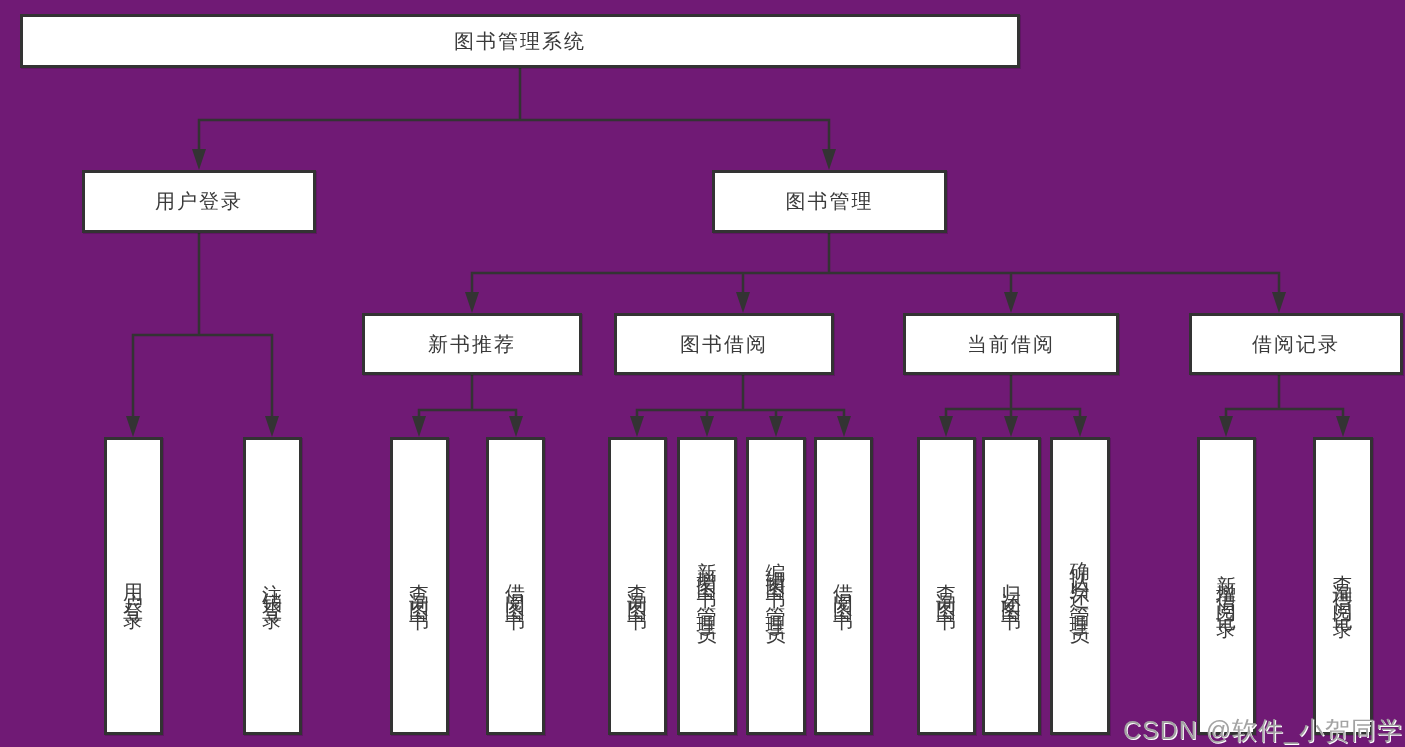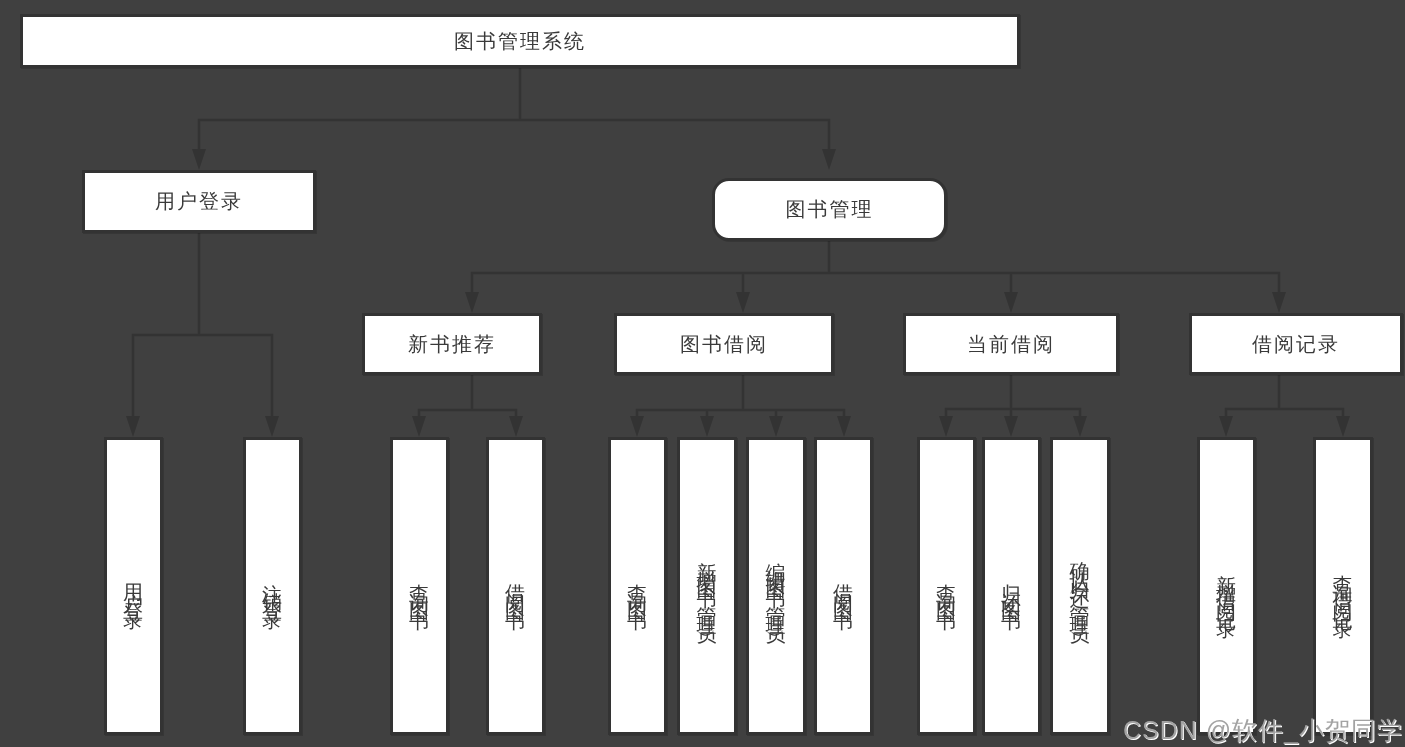--- a/index.html
+++ b/index.html
@@ -1,20 +1,20 @@
 <!DOCTYPE html>
 <html><head>
 <meta charset="utf-8">
 <style>
   html, body { margin: 0; padding: 0; background: #ffffff; }
   #stage {
     position: relative;
     width: 1405px;
     height: 747px;
-    background: #404040;
+    background: #701a75;
     font-family: "Liberation Sans", "DejaVu Sans", sans-serif;
     overflow: hidden;
   }
   #connectors {
     position: absolute;
     left: 0; top: 0;
     z-index: 0;
   }
   .node {
     position: absolute;
@@ -38,23 +38,23 @@
     text-orientation: mixed;
     font-size: 20px;
     line-height: 1;
     letter-spacing: 9px;
     white-space: nowrap;
   }
   
   .n-root  { left: 20px;  top: 14px;  width: 1000px; height: 54px; }
   
   .n-userlogin { left: 82px;  top: 170px; width: 234px; height: 63px; }
-  .n-bookmgmt  { left: 712px; top: 178px; width: 235px; height: 63px; border-radius: 17px; }
+  .n-bookmgmt  { left: 712px; top: 170px; width: 235px; height: 63px; }
   
-  .n-newbook   { left: 362px;  top: 313px; width: 180px; height: 62px; }
+  .n-newbook   { left: 362px;  top: 313px; width: 220px; height: 62px; }
   .n-borrow    { left: 614px;  top: 313px; width: 220px; height: 62px; }
   .n-current   { left: 903px;  top: 313px; width: 216px; height: 62px; }
   .n-records   { left: 1172px; top: 313px; width: 214px; height: 62px; margin-left: 17px; }
   
   .leaf { top: 437px; width: 59px; height: 298px; }
   .l-1  { left: 104px;  }
   .l-2  { left: 243px;  }
   .l-3  { left: 390px;  }
   .l-4  { left: 486px;  }
   .l-5  { left: 608px;  }

